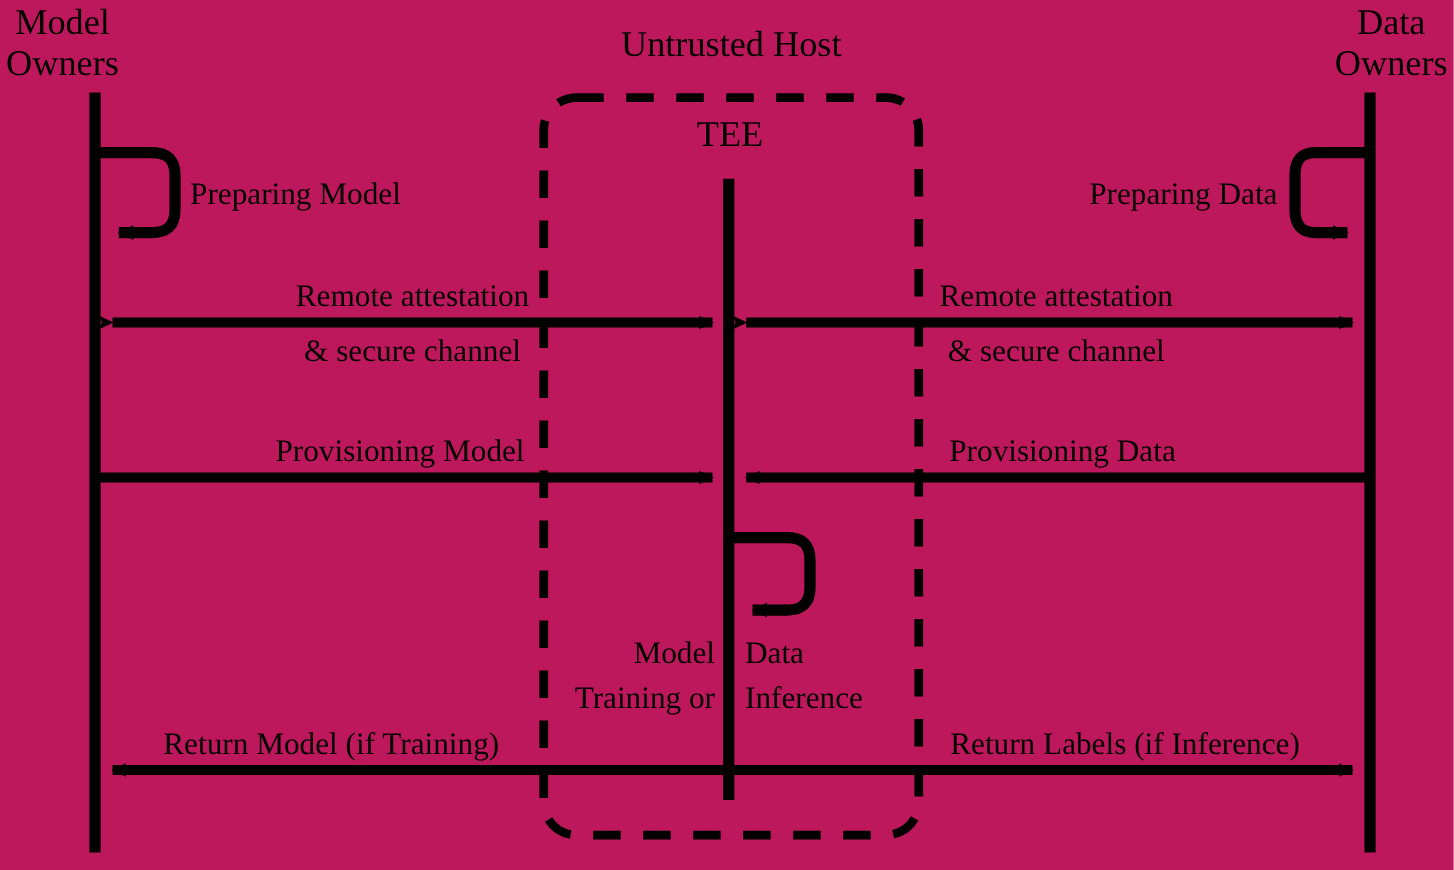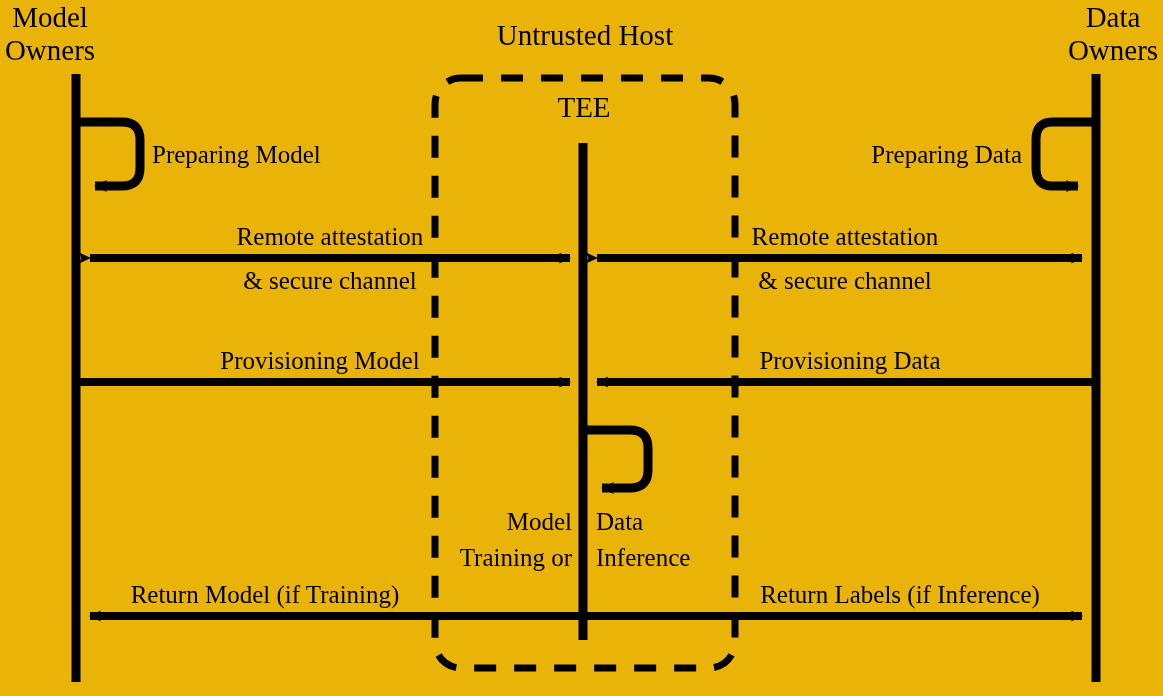--- a/index.html
+++ b/index.html
@@ -10,21 +10,21 @@
   body {
     width: 1163px;
     height: 696px;
     overflow: hidden;
     font-family: "Liberation Serif", "DejaVu Serif", serif;
   }
   #diagram-root {
     position: relative;
     width: 1163px;
     height: 696px;
-    background: #eab308;
+    background: #be185d;
   }
   svg#seq {
     position: absolute;
     left: 0;
     top: 0;
     width: 1163px;
     height: 696px;
     display: block;
   }
   .lbl {

